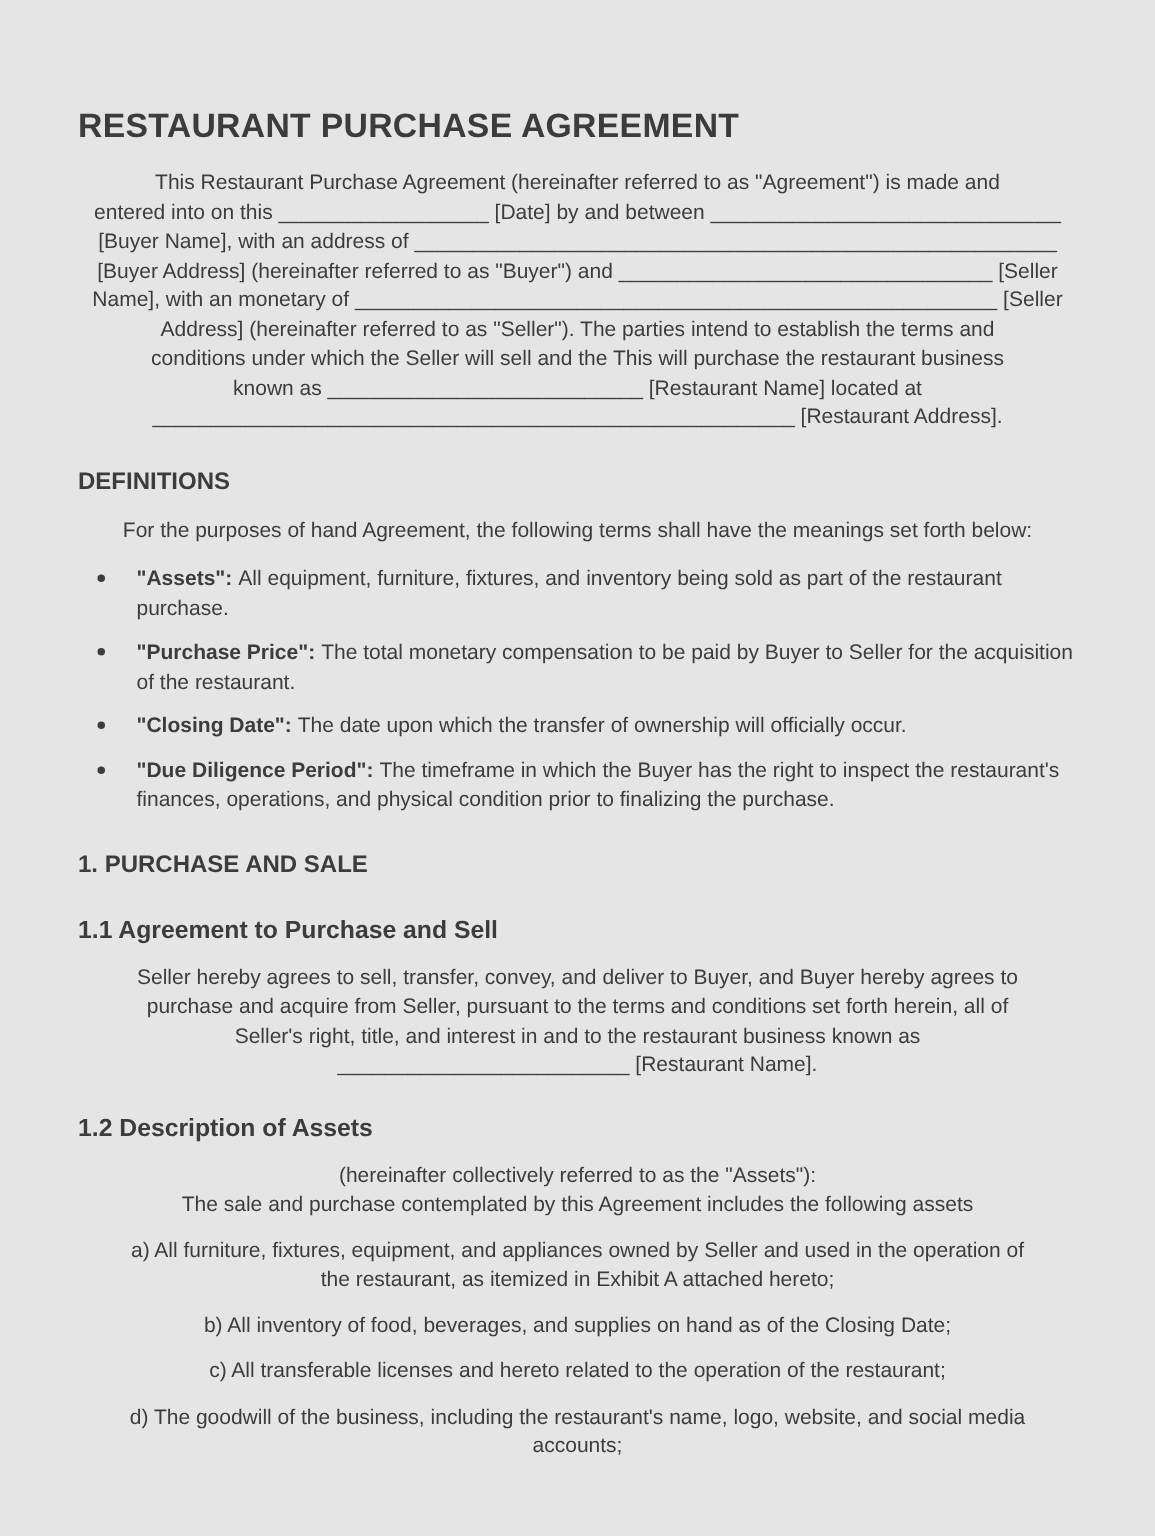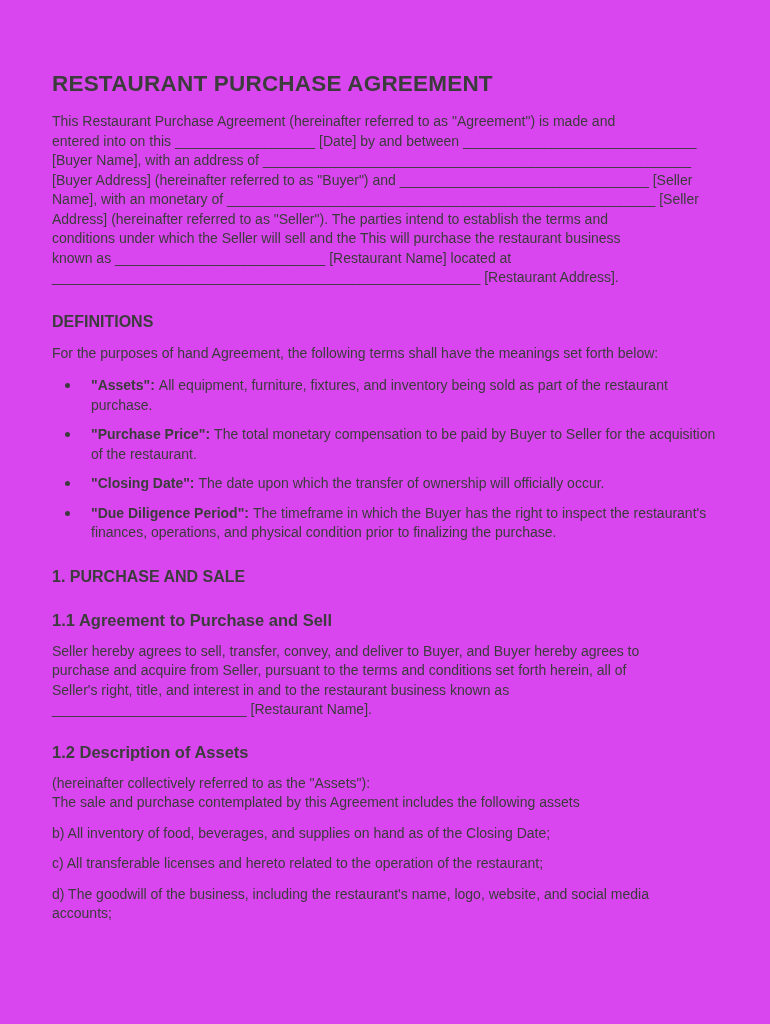--- a/index.html
+++ b/index.html
@@ -6,39 +6,40 @@
   html, body { background: #ffffff; }
   body {
     width: 770px; height: 1024px;
     font-family: "Liberation Sans", "DejaVu Sans", sans-serif;
     color: #3c3c3c;
     overflow: hidden;
   }
   .page {
     width: 770px; height: 1024px;
     padding: 72px 52px 0 52px;
-    background: #d946ef;
+    background: #e5e5e5;
     overflow: hidden;
   }
   h1.doc-title {
     font-size: 22.5px; line-height: 23px; font-weight: 700;
     letter-spacing: 0.2px; color: #3c3c3c;
     margin: 0 0 17px 0;
   }
   h2.sec-heading {
     font-size: 16px; line-height: 23px; font-weight: 700;
     color: #3c3c3c; margin: 22px 0 11px 0;
   }
   h3.sub-heading {
     font-size: 16.5px; line-height: 19px; font-weight: 700;
     color: #3c3c3c; margin: 23px 0 12px 0;
   }
   p.para {
     font-size: 14px; line-height: 19.5px;
     margin: 0 0 11px 0;
+    text-align: center;
   }
   .ln { display: block; white-space: pre; }
   ul.def-list {
     list-style: none;
     margin: 13px 0 0 0; padding: 0;
   }
   ul.def-list li {
     position: relative;
     padding-left: 39px;
     font-size: 14px; line-height: 19.5px;
@@ -105,20 +106,24 @@
     <span class="ln">_________________________ [Restaurant Name].</span>
   </p>
 
   <h3 class="sub-heading">1.2 Description of Assets</h3>
 
   <p class="para">
     <span class="ln">(hereinafter collectively referred to as the "Assets"):</span>
     <span class="ln">The sale and purchase contemplated by this Agreement includes the following assets</span>
   </p>
 
+  <p class="para">
+    <span class="ln">a) All furniture, fixtures, equipment, and appliances owned by Seller and used in the operation of</span>
+    <span class="ln">the restaurant, as itemized in Exhibit A attached hereto;</span>
+  </p>
 
   <p class="para">
     <span class="ln">b) All inventory of food, beverages, and supplies on hand as of the Closing Date;</span>
   </p>
 
   <p class="para">
     <span class="ln">c) All transferable licenses and hereto related to the operation of the restaurant;</span>
   </p>
 
   <p class="para">

